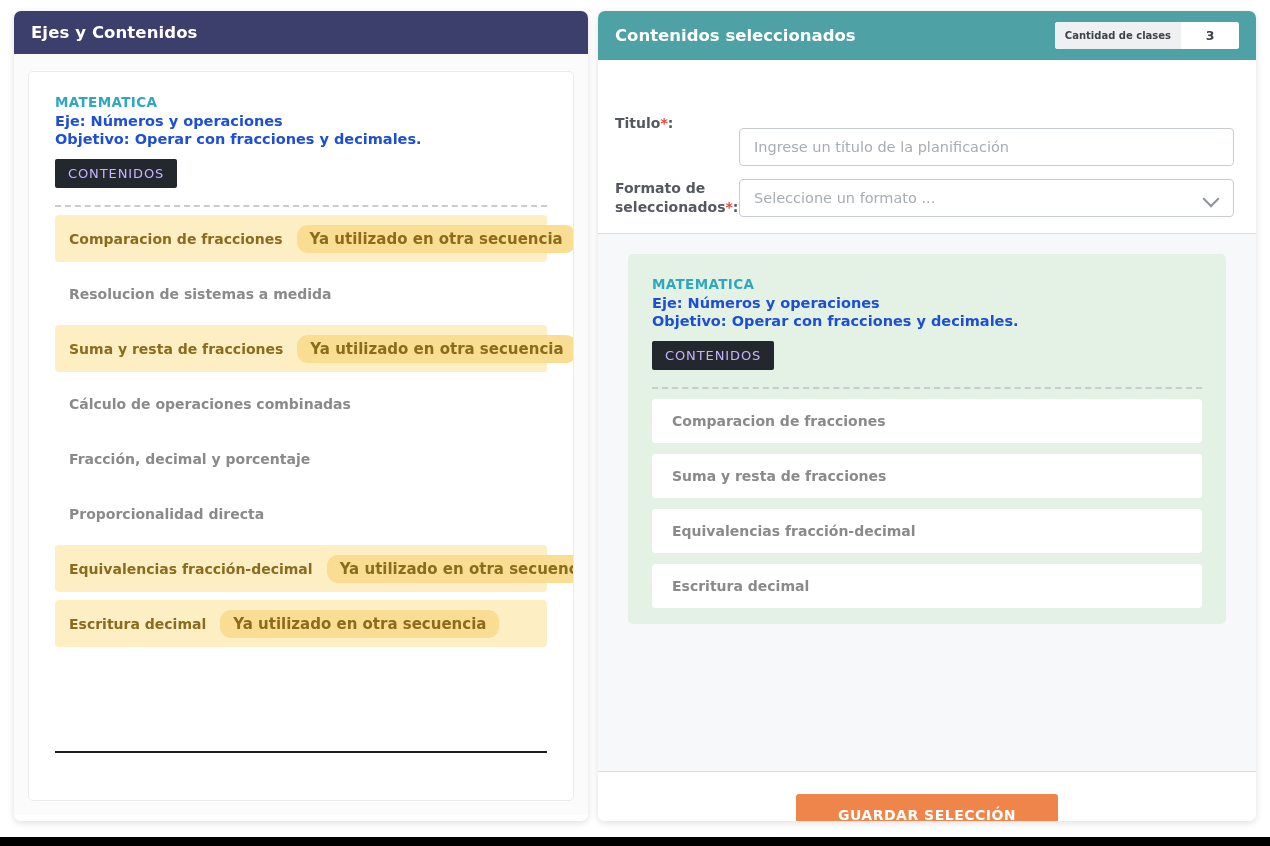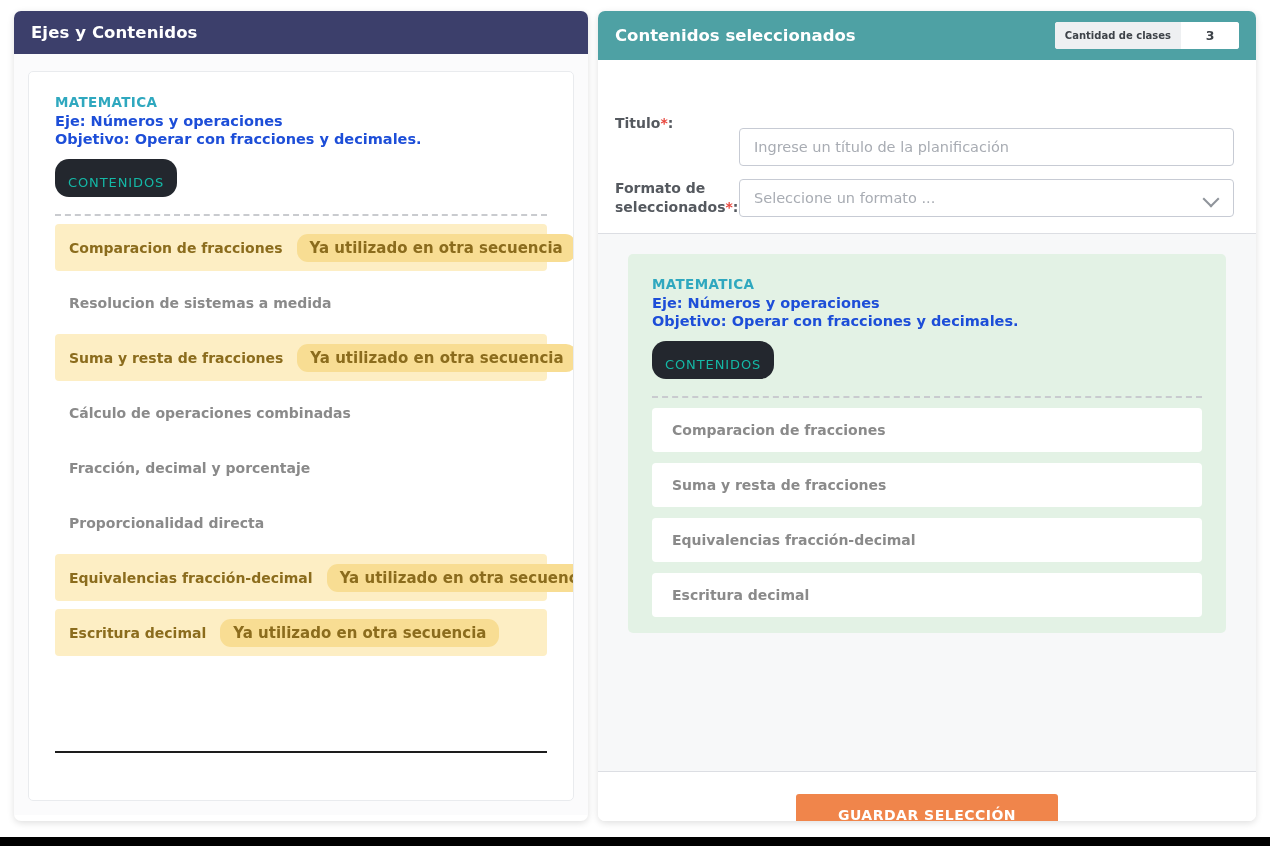--- a/index.html
+++ b/index.html
@@ -78,25 +78,25 @@
     color: #1d4ed8;
     font-weight: bold;
     font-size: 14.5px;
     margin-bottom: 2px;
   }
   .objective-line { margin-bottom: 12px; }
 
   .contenidos-pill {
     display: inline-block;
     background: #23272e;
-    color: #14b8a6;
+    color: #c4b5fd;
     font-size: 13px;
     letter-spacing: 0.9px;
-    padding: 16px 13px 7px 13px;
-    border-radius: 14px;
+    padding: 7px 13px 7px 13px;
+    border-radius: 2px;
   }
 
   .dashed-divider {
     margin-top: 17px;
     border-top: 2px dashed #c9cbcf;
     height: 0;
   }
 
   
   .content-list { margin-top: 8px; }

